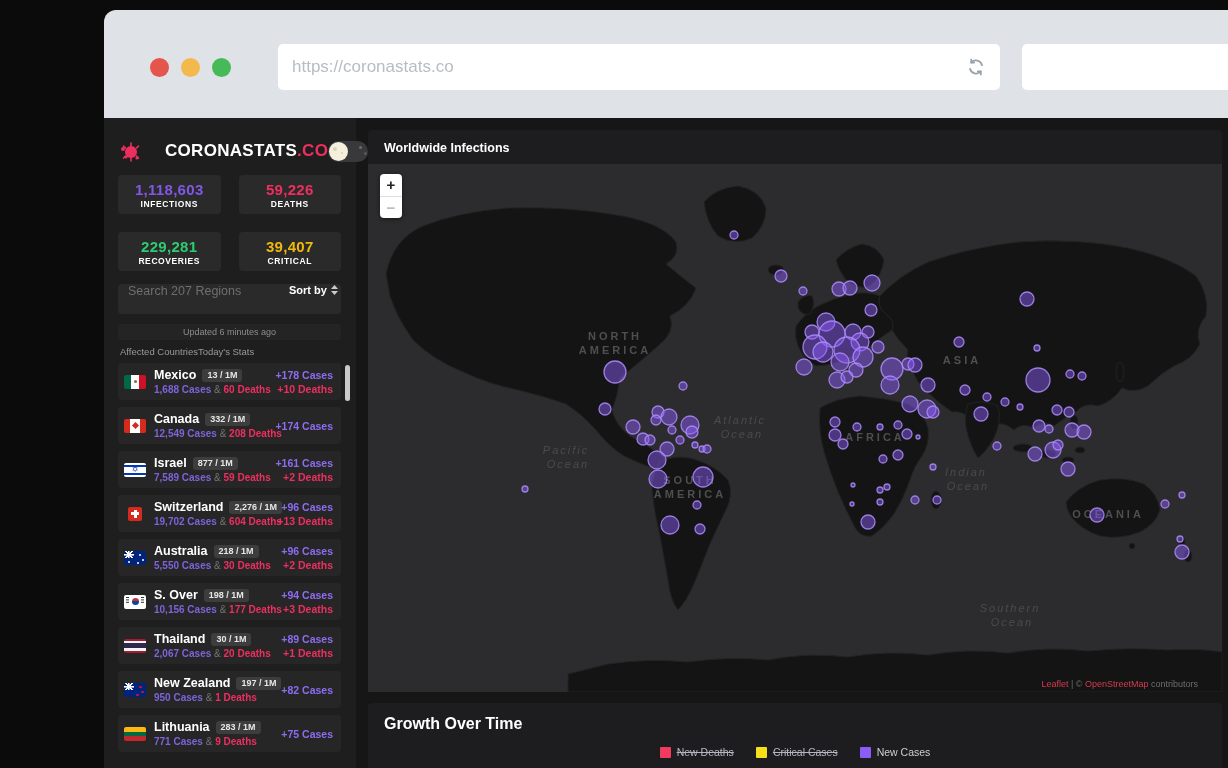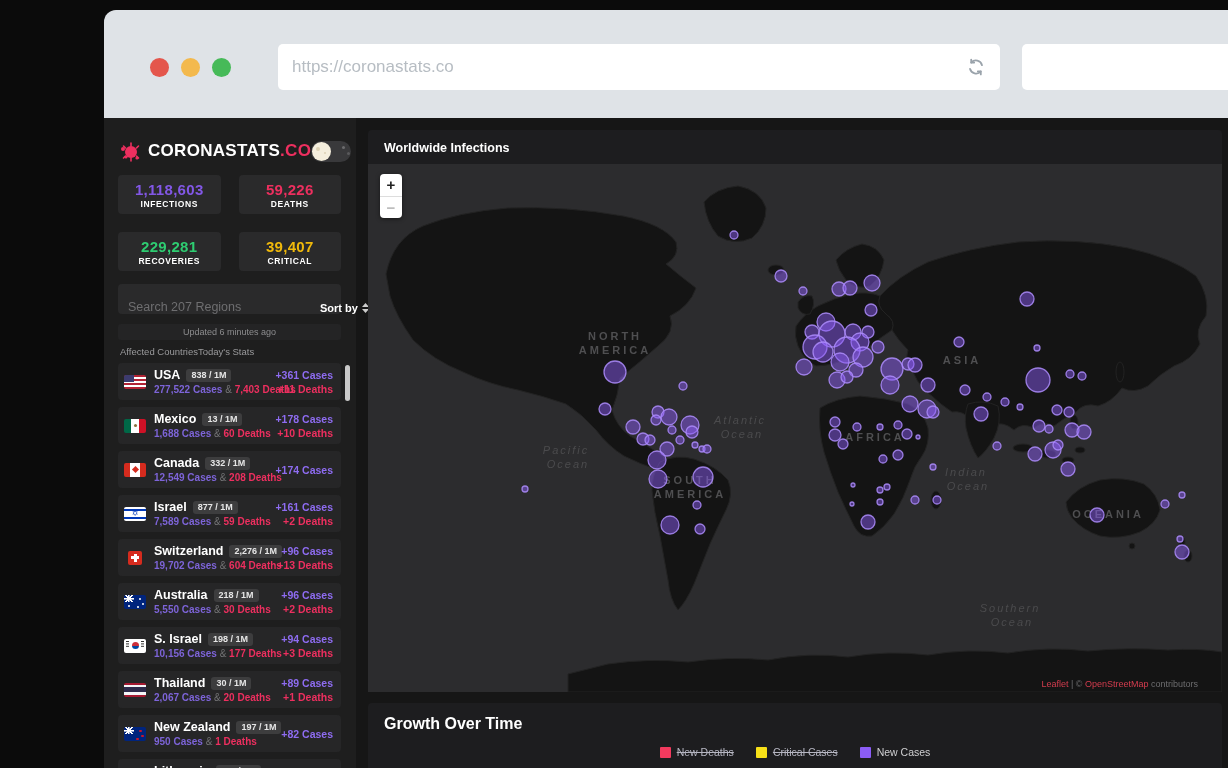--- a/index.html
+++ b/index.html
@@ -20,35 +20,35 @@
   .urlbar input::placeholder { color:#b7bdc3; }
   .refresh { width:20px; height:20px; flex:none; cursor:pointer; }
   .box2 { position:absolute; left:918px; top:34px; width:300px; height:46px; background:#fff; border-radius:5px; }
 
   
   .app { display:flex; height:calc(100% - 108px); background:#161616; }
 
   
   .sidebar { width:252px; flex:none; background:#1e1e1e; padding:18px 15px 0 14px; position:relative; }
   .brand-row { display:flex; align-items:center; justify-content:space-between; height:30px; }
-  .brand { display:flex; align-items:center; gap:6px; }
+  .brand { display:flex; align-items:center; gap:23px; }
   .brand-name { font-size:17px; font-weight:bold; letter-spacing:.3px; color:#fff; }
   .brand-name .suffix { color:#ed2f5f; }
   .toggle { width:40px; height:21px; border-radius:11px; background:#39393b; position:relative; cursor:pointer; flex:none; }
   .toggle .knob { position:absolute; left:1px; top:1px; width:19px; height:19px; border-radius:50%; background:#f5efdd; }
   .toggle .knob:after{ content:""; position:absolute; left:4px; top:5px; width:4px; height:4px; border-radius:50%; background:#ddd2b4; box-shadow:7px 4px 0 -1px #ddd2b4; }
   .toggle .stars { position:absolute; right:6px; top:5px; width:3px; height:3px; border-radius:50%; background:#6c6c6e; box-shadow:5px 6px 0 #59595b; }
 
   .stat-grid { display:grid; grid-template-columns:1fr 1fr; gap:18px; margin-top:9px; }
   .stat-box { background:#2a2a2b; border-radius:4px; height:39px; display:flex; flex-direction:column;
               align-items:center; justify-content:center; }
   .stat-value { font-size:15px; font-weight:bold; letter-spacing:.3px; }
   .stat-label { font-size:8.5px; font-weight:bold; color:#fff; letter-spacing:.6px; margin-top:1px; }
 
-  .search-row { margin-top:13px; background:#2a2a2b; border-radius:4px; height:30px; display:flex; align-items:flex-end; padding:0 8px 0 10px;gap:31px; }
+  .search-row { margin-top:13px; background:#2a2a2b; border-radius:4px; height:30px; display:flex; align-items:flex-start; padding:0 8px 0 10px; }
   .search-row input { flex:1; background:transparent; border:none; outline:none; color:#cfcfcf;
                       font-size:12.5px; font-family:"Liberation Sans", sans-serif; }
   .search-row input::placeholder { color:#6e6e70; }
   .sortby { display:flex; align-items:center; gap:4px; color:#fff; font-size:11px; font-weight:bold; cursor:pointer; flex:none; }
 
   .updated { margin-top:10px; background:#242425; border-radius:3px; text-align:center;
              color:#8d8d8f; font-size:9px; padding:3px 0; }
   .cols { display:flex; margin-top:6px; padding:0 2px; }
   .cols span { color:#9a9a9c; font-size:9.5px; }
 
@@ -206,38 +206,20 @@
       <div class="updated">Updated 6 minutes ago</div>
 
       <div class="cols">
         <span>Affected Countries</span>
         <span>Today's Stats</span>
       </div>
 
       <div class="country-list" id="country-list">
         <div class="scroll-thumb"></div>
 
-  <div class="country-row">
-    <span class="flag flag-us"></span>
-    <div class="c-mid">
-      <div class="c-top">
-        <span class="c-name">USA</span>
-        <span class="c-badge">838 / 1M</span>
-      </div>
-      <div class="c-sub">
-        <span class="purple">277,522 Cases</span>
-        <span class="amp">&amp;</span>
-        <span class="red">7,403 Deaths</span>
-      </div>
-    </div>
-    <div class="c-today">
-      <div class="t-cases">+361 Cases</div>
-      <div class="t-deaths">+11 Deaths</div>
-    </div>
-  </div>
 
   <div class="country-row">
     <span class="flag flag-mx"></span>
     <div class="c-mid">
       <div class="c-top">
         <span class="c-name">Mexico</span>
         <span class="c-badge">13 / 1M</span>
       </div>
       <div class="c-sub">
         <span class="purple">1,688 Cases</span>
@@ -324,21 +306,21 @@
     <div class="c-today">
       <div class="t-cases">+96 Cases</div>
       <div class="t-deaths">+2 Deaths</div>
     </div>
   </div>
 
   <div class="country-row">
     <span class="flag flag-kr"></span>
     <div class="c-mid">
       <div class="c-top">
-        <span class="c-name">S. Israel</span>
+        <span class="c-name">S. Over</span>
         <span class="c-badge">198 / 1M</span>
       </div>
       <div class="c-sub">
         <span class="purple">10,156 Cases</span>
         <span class="amp">&amp;</span>
         <span class="red">177 Deaths</span>
       </div>
     </div>
     <div class="c-today">
       <div class="t-cases">+94 Cases</div>

